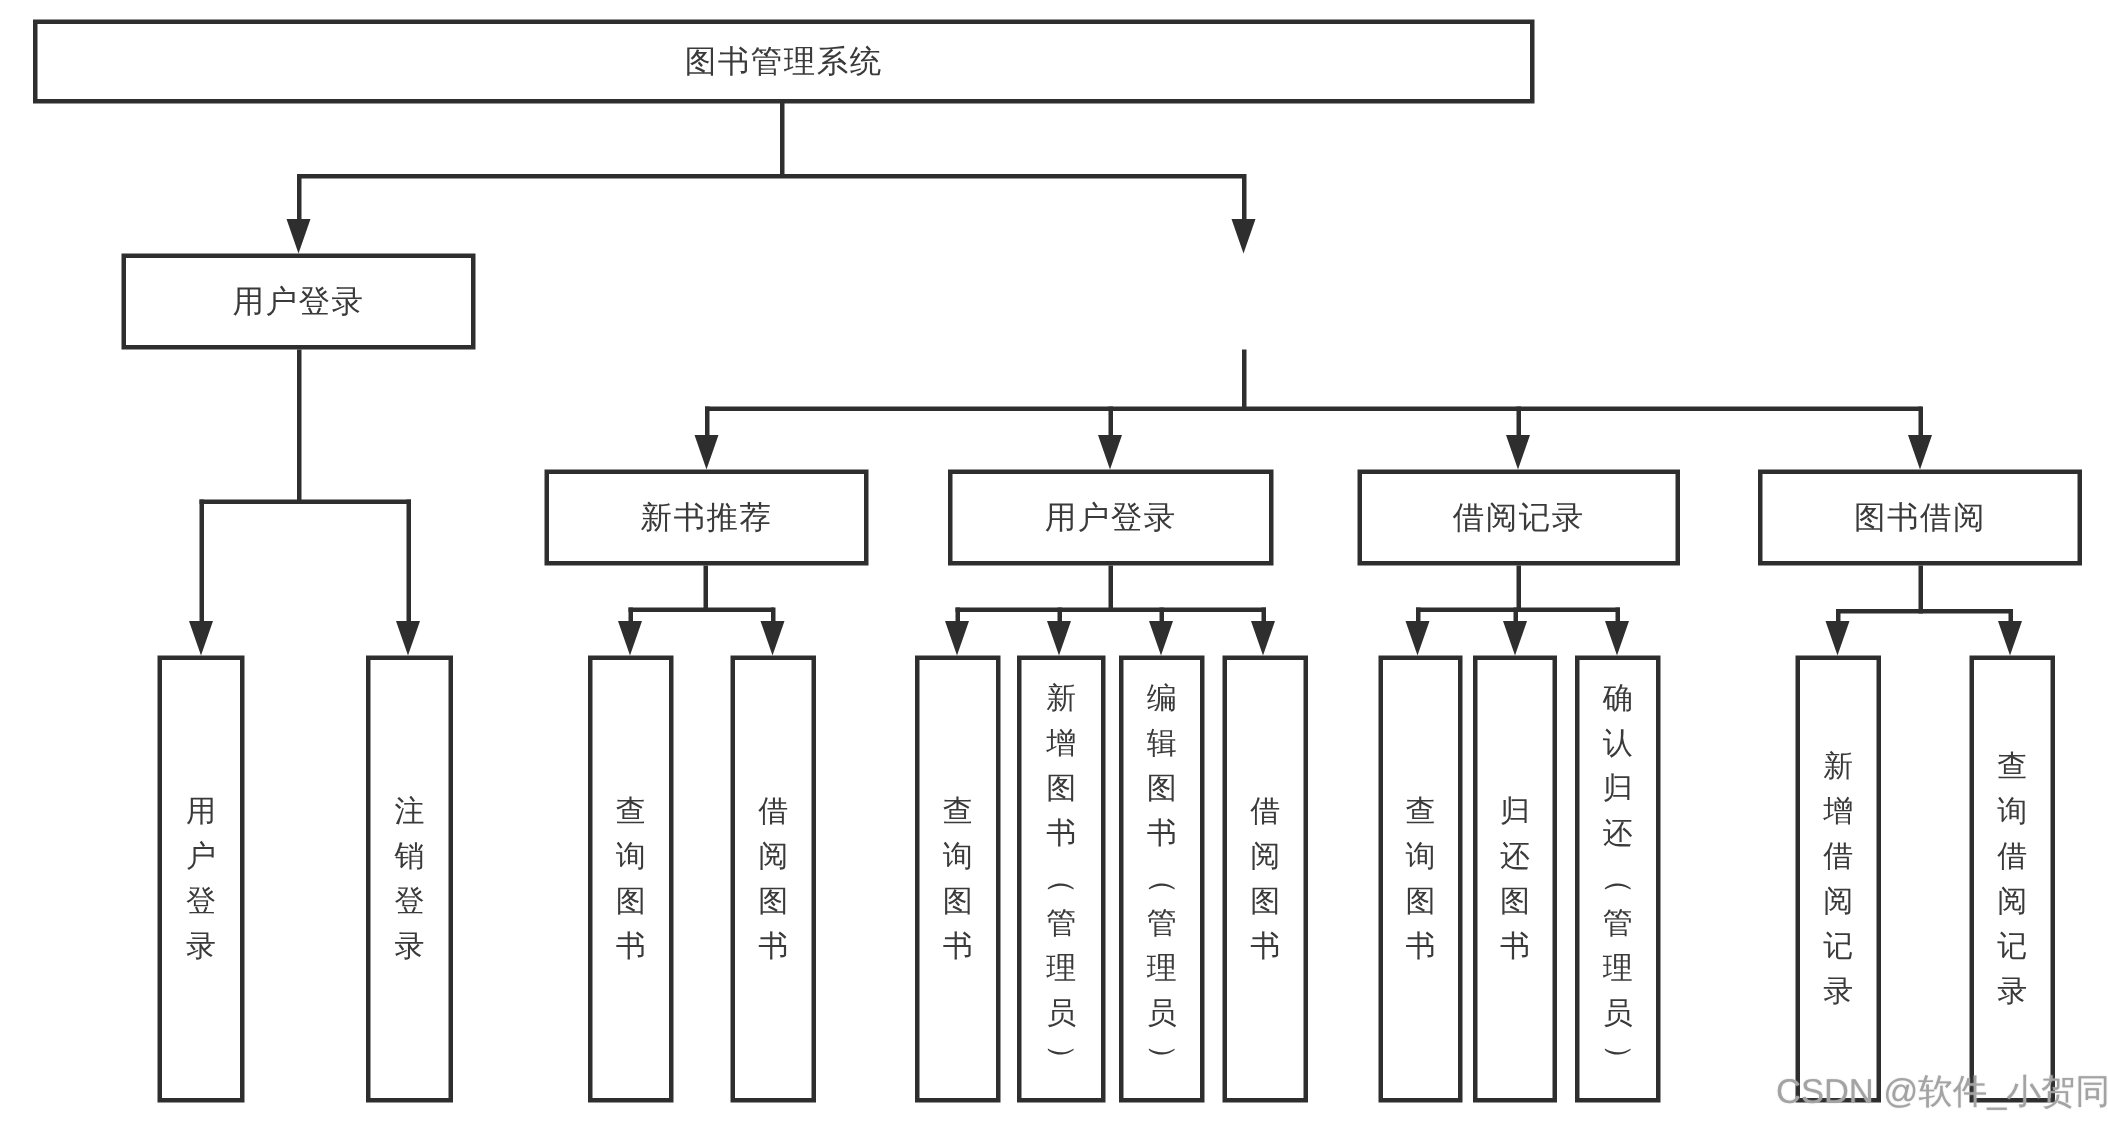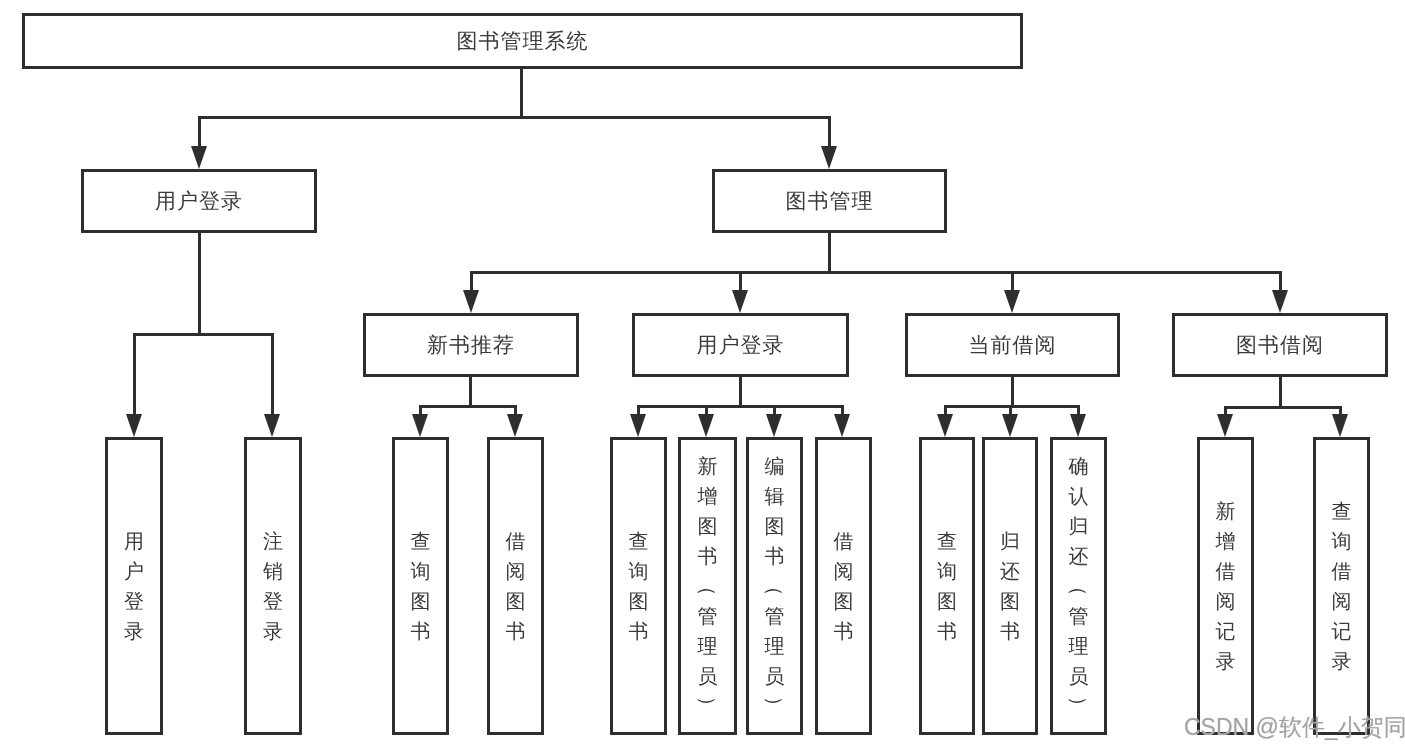--- a/index.html
+++ b/index.html
@@ -27,32 +27,29 @@
 
 <div class="stage">
 
   <div class="box hnode" style="left:22px;top:13px;width:1001px;height:56px;">
     <span>图书管理系统</span>
   </div>
 
   <div class="box hnode" style="left:81px;top:169px;width:236px;height:64px;">
     <span>用户登录</span>
   </div>
-  <div class="box hnode" style="left:712px;top:169px;width:235px;height:64px;">
-    <span>图书管理</span>
-  </div>
 
   <div class="box hnode" style="left:363px;top:313px;width:216px;height:64px;">
     <span>新书推荐</span>
   </div>
   <div class="box hnode" style="left:632px;top:313px;width:217px;height:64px;">
     <span>用户登录</span>
   </div>
   <div class="box hnode" style="left:905px;top:313px;width:215px;height:64px;">
-    <span>当前借阅</span>
+    <span>借阅记录</span>
   </div>
   <div class="box hnode" style="left:1172px;top:313px;width:216px;height:64px;">
     <span>图书借阅</span>
   </div>
 
   <div class="box leaf" style="left:105px;width:58px;">
     <span class="vtext">
         <span>用</span>
         <span>户</span>
         <span>登</span>

